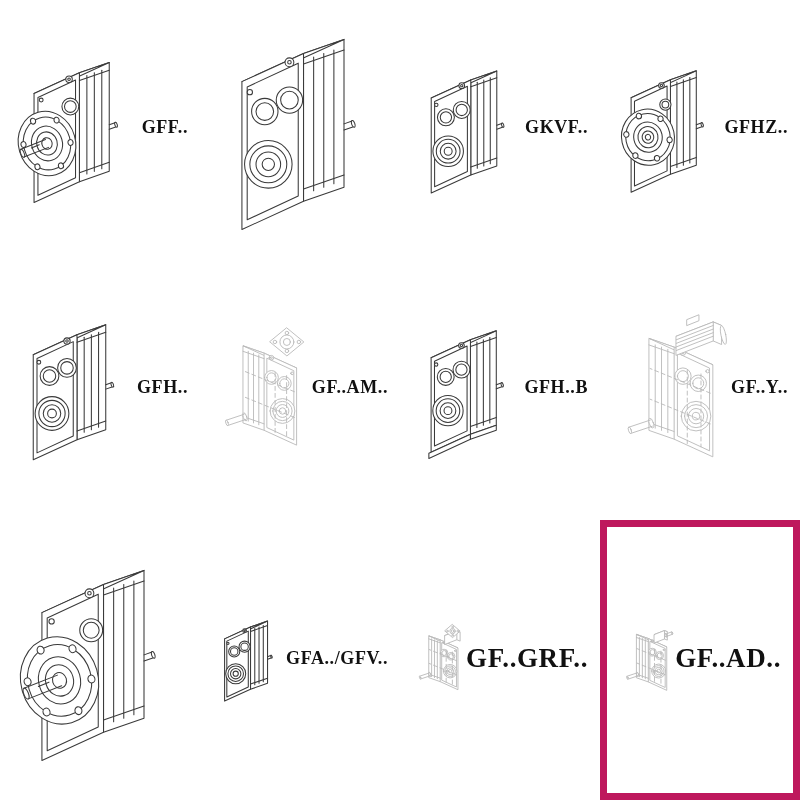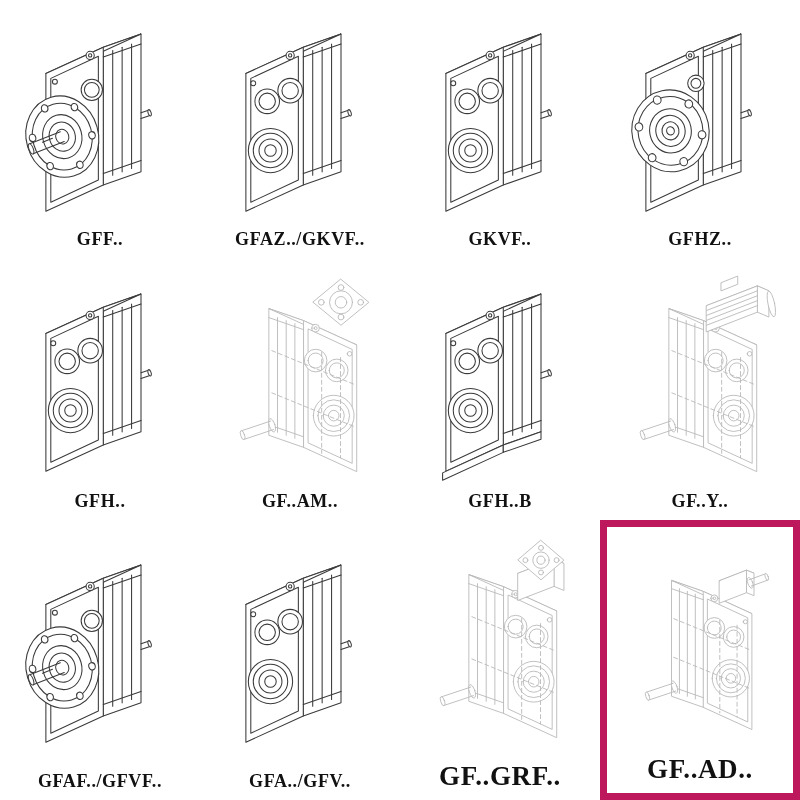--- a/index.html
+++ b/index.html
@@ -1,22 +1,22 @@
 <!DOCTYPE html>
 <html style="--bg: #ffffff; --ink: #3a3a3a; --faint: #b9b9b9; --label: #111111;"><head>
 <meta charset="utf-8">
 <style>
   *{box-sizing:border-box;margin:0;padding:0}
   html,body{width:800px;height:800px;overflow:hidden;background:var(--bg,#fff);
     font-family:"Liberation Serif",serif}
   .grid{display:grid;width:800px;height:800px;
     grid-template-columns:repeat(4,200px);
     grid-template-rows:258px 262px 280px}
-  .cell{display:flex;flex-direction:column;align-items:center;justify-content:flex-end;
-    padding:4px 18px 8px;background:var(--bg,#fff)}
+  .cell{display:flex;align-items:center;justify-content:flex-end;
+    padding:4px 12px 8px;background:var(--bg,#fff)}
   .cell svg{flex:1 1 auto;width:100%;min-height:0}
   .label{font-weight:700;font-size:18px;letter-spacing:.6px;color:var(--label,#111);
     text-align:center;line-height:1.1;padding-top:2px;white-space:nowrap}
   .cell:nth-child(11) .label,.cell:nth-child(12) .label{font-size:27px}
   .cell.boxed{border:7px solid #be185d}
   .drawing *{vector-effect:non-scaling-stroke;stroke-linecap:round;stroke-linejoin:round}
   .drawing polygon,.drawing circle,.drawing ellipse{fill:#fff}
   .drawing line{fill:none}
   .drawing .nofill{fill:none}
   .drawing.solid *{stroke:var(--ink,#3a3a3a);stroke-width:1.05}
@@ -86,21 +86,20 @@
         <circle cx="43" cy="90" r="3"></circle>
         <circle cx="60" cy="112" r="15"></circle>
         <circle cx="60" cy="112" r="10"></circle>
         <circle cx="88" cy="99" r="15"></circle>
         <circle cx="88" cy="99" r="10"></circle>
         <circle cx="64" cy="172" r="27"></circle>
         <circle cx="64" cy="172" r="21"></circle>
         <circle cx="64" cy="172" r="14"></circle>
         <circle cx="64" cy="172" r="7"></circle>
       </svg>
-    <figcaption class="label">GFAZ../GKVF..</figcaption>
   </figure>
 
   <figure class="cell">
     <svg class="drawing solid" viewBox="0 0 200 260" preserveAspectRatio="xMidYMid meet" aria-hidden="true">
         <polygon points="104,46 150,30 150,198 104,214"></polygon>
         <polygon points="34,78 104,46 150,30 80,62"></polygon>
         <polygon points="34,78 104,46 104,214 34,246"></polygon>
         <polygon points="40,84 98,57 98,208 40,235" class="nofill"></polygon>
         <line x1="115.5" y1="50" x2="115.5" y2="202"></line>
         <line x1="127" y1="46" x2="127" y2="198"></line>
@@ -339,21 +338,20 @@
           <circle cx="27.4" cy="-30.5" r="4.5"></circle>
           <circle cx="0" cy="0" r="27"></circle>
           <circle cx="0" cy="0" r="18"></circle>
           <circle cx="0" cy="0" r="9"></circle>
         </g>
         <line x1="51.6" y1="149" x2="13.6" y2="164"></line>
         <line x1="56.4" y1="161" x2="18.4" y2="176"></line>
         <ellipse cx="16" cy="170" rx="2.6" ry="6.6" transform="rotate(-22 16 170)"></ellipse>
         <line x1="30" y1="162" x2="42" y2="157"></line>
       </svg>
-    <figcaption class="label">GFAF../GFVF..</figcaption>
   </figure>
 
   <figure class="cell">
     <svg class="drawing solid" viewBox="0 0 200 260" preserveAspectRatio="xMidYMid meet" aria-hidden="true">
         <polygon points="104,46 150,30 150,198 104,214"></polygon>
         <polygon points="34,78 104,46 150,30 80,62"></polygon>
         <polygon points="34,78 104,46 104,214 34,246"></polygon>
         <polygon points="40,84 98,57 98,208 40,235" class="nofill"></polygon>
         <line x1="115.5" y1="50" x2="115.5" y2="202"></line>
         <line x1="127" y1="46" x2="127" y2="198"></line>

